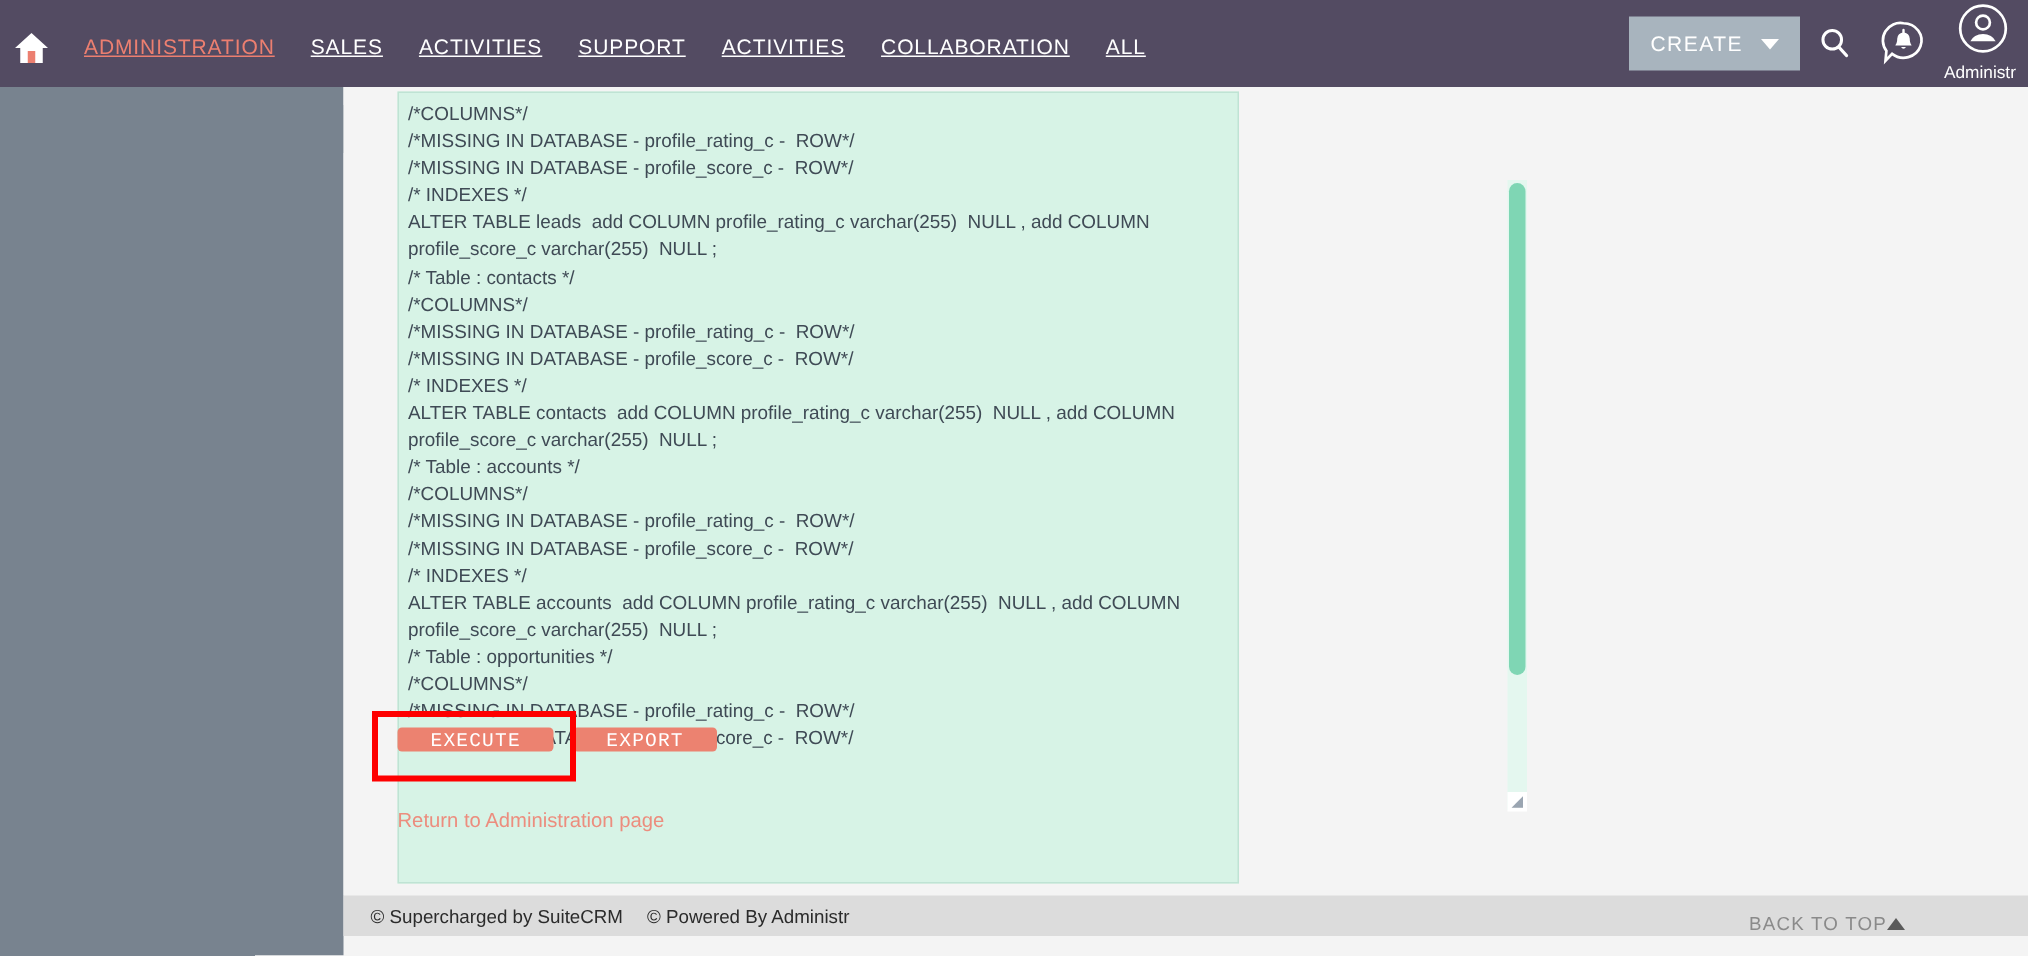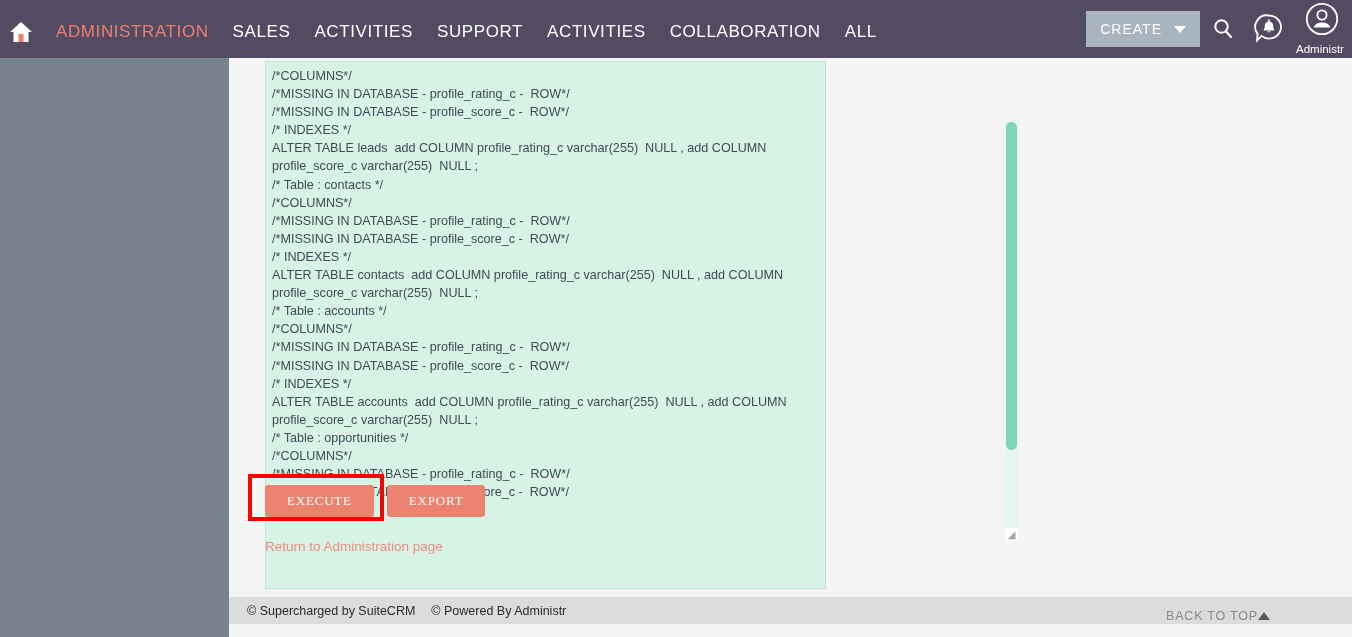--- a/index.html
+++ b/index.html
@@ -26,26 +26,27 @@
   .nav-left {
     position: absolute; left: 0; top: 5px; height: 53px;
     display: flex; align-items: center;
   }
   .home-icon {
     margin: 0 10px 0 8px; width: 26px; height: 24px;
     display: flex; align-items: center; justify-content: center;
   }
   .nav-item {
     color: #ffffff;
-    font-size: 17px;
+    font-size: 14px;
     letter-spacing: 0.6px;
     padding: 0 12px;
     line-height: 53px;
     white-space: nowrap;
     cursor: pointer;
+    text-decoration: underline;
   }
   .nav-item.active { color: #ec7f70; }
 
   .nav-right {
     position: absolute; right: 0; top: 0; height: 58px;
     display: flex; align-items: center;
   }
   .create-btn {
     background: #a8b4be;
     color: #ffffff;
@@ -159,26 +160,26 @@
 
   .btn-row {
     position: absolute; left: 36px; top: 427px;
     display: flex; gap: 13px;
   }
   .action-btn {
     background: #ec8270;
     color: #ffffff;
     border: none;
     border-radius: 3px;
-    height: 32px;
+    height: 16px;
     padding: 0 22px;
     font-size: 13px;
     letter-spacing: 0.8px;
     cursor: pointer;
-    font-family: Liberation Serif, serif;
+    font-family: Liberation Mono, monospace;
   }
 
   .return-link {
     position: absolute; left: 36px; top: 481px;
     color: #ec8d7e;
     font-size: 13.5px;
     text-decoration: none;
     cursor: pointer;
   }
 

